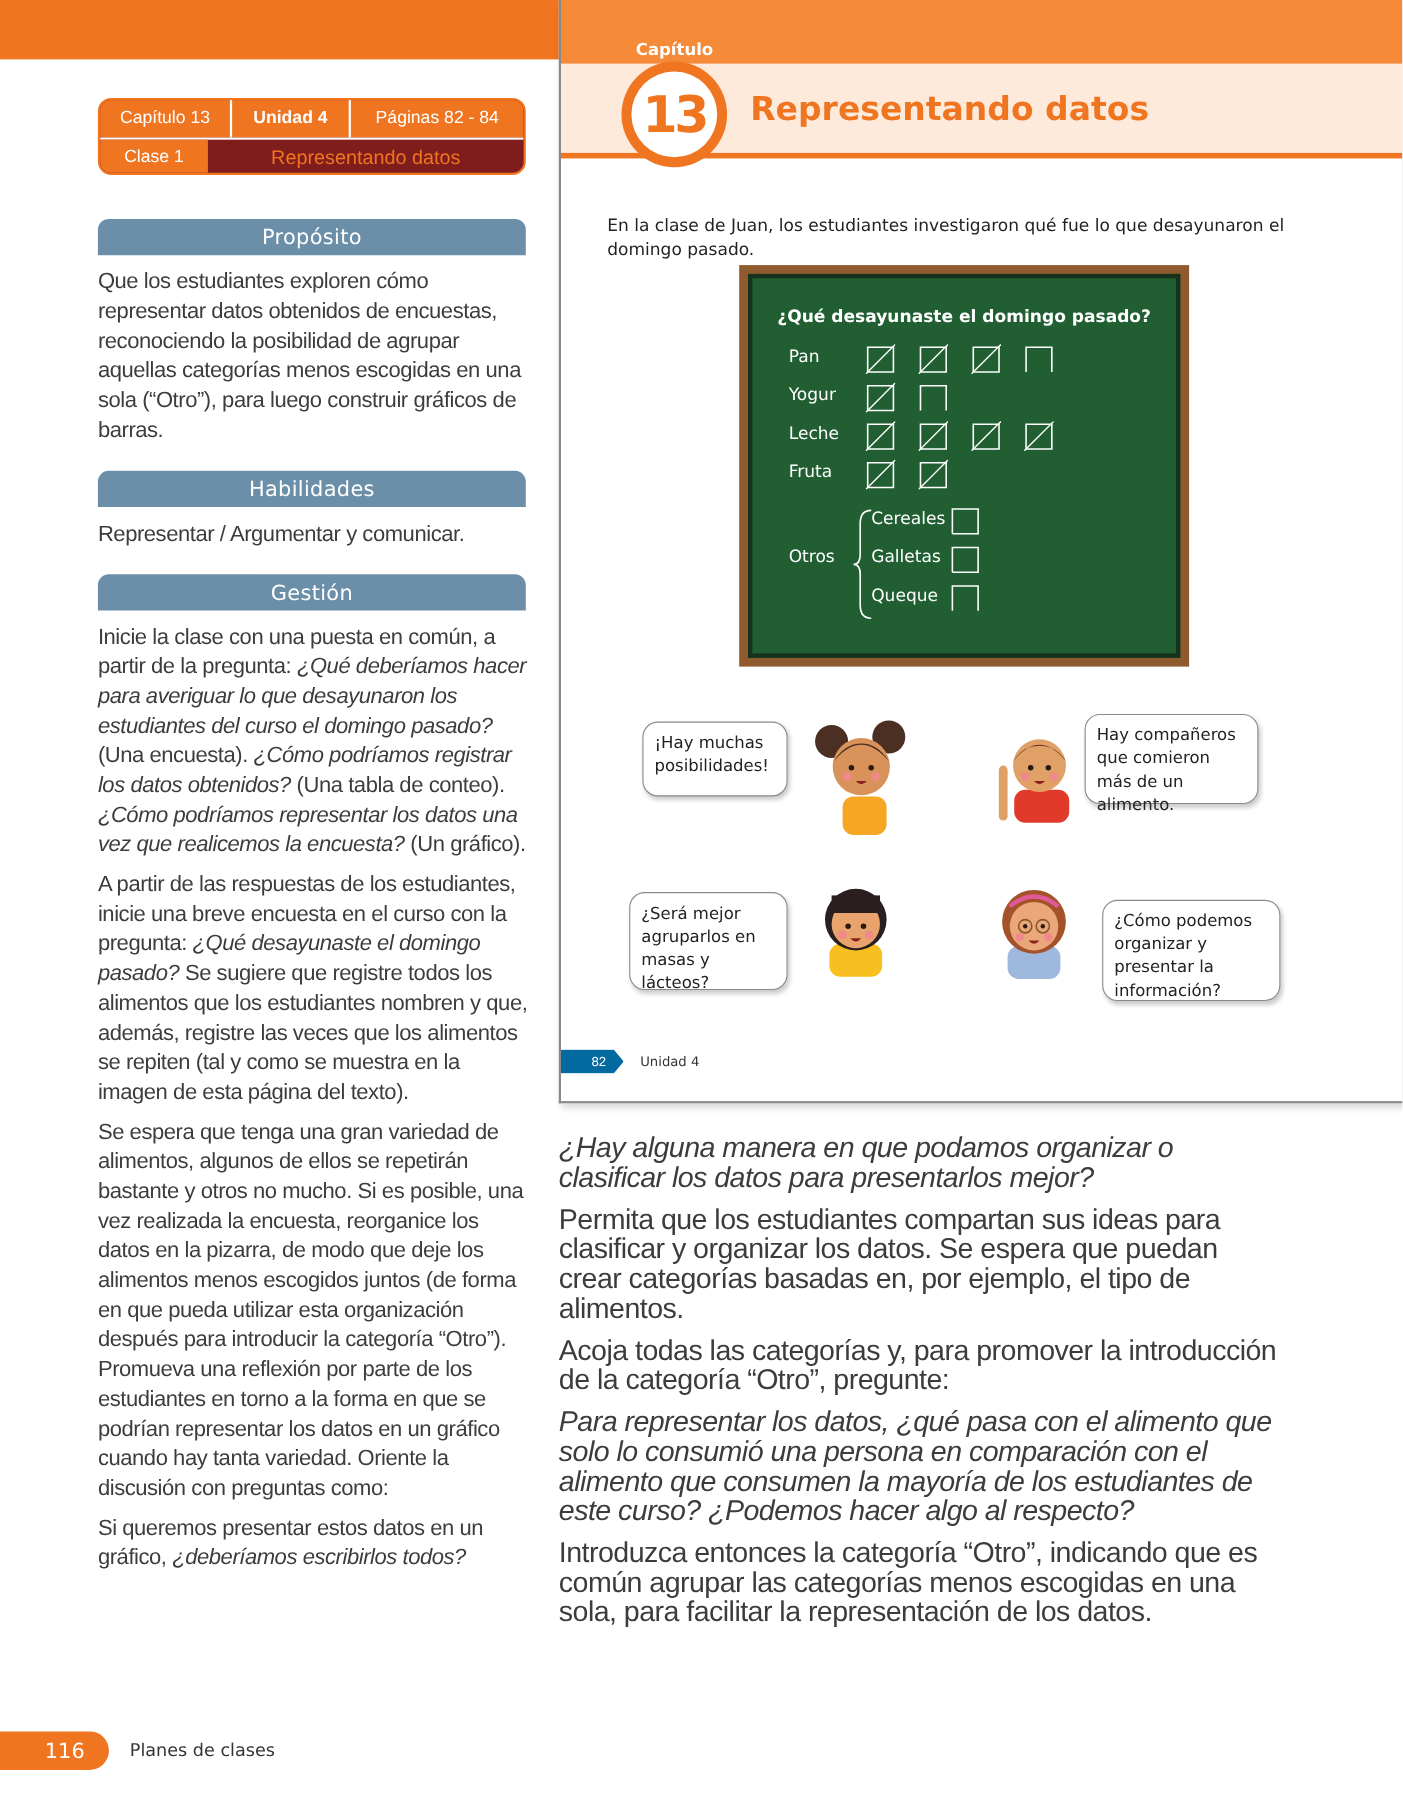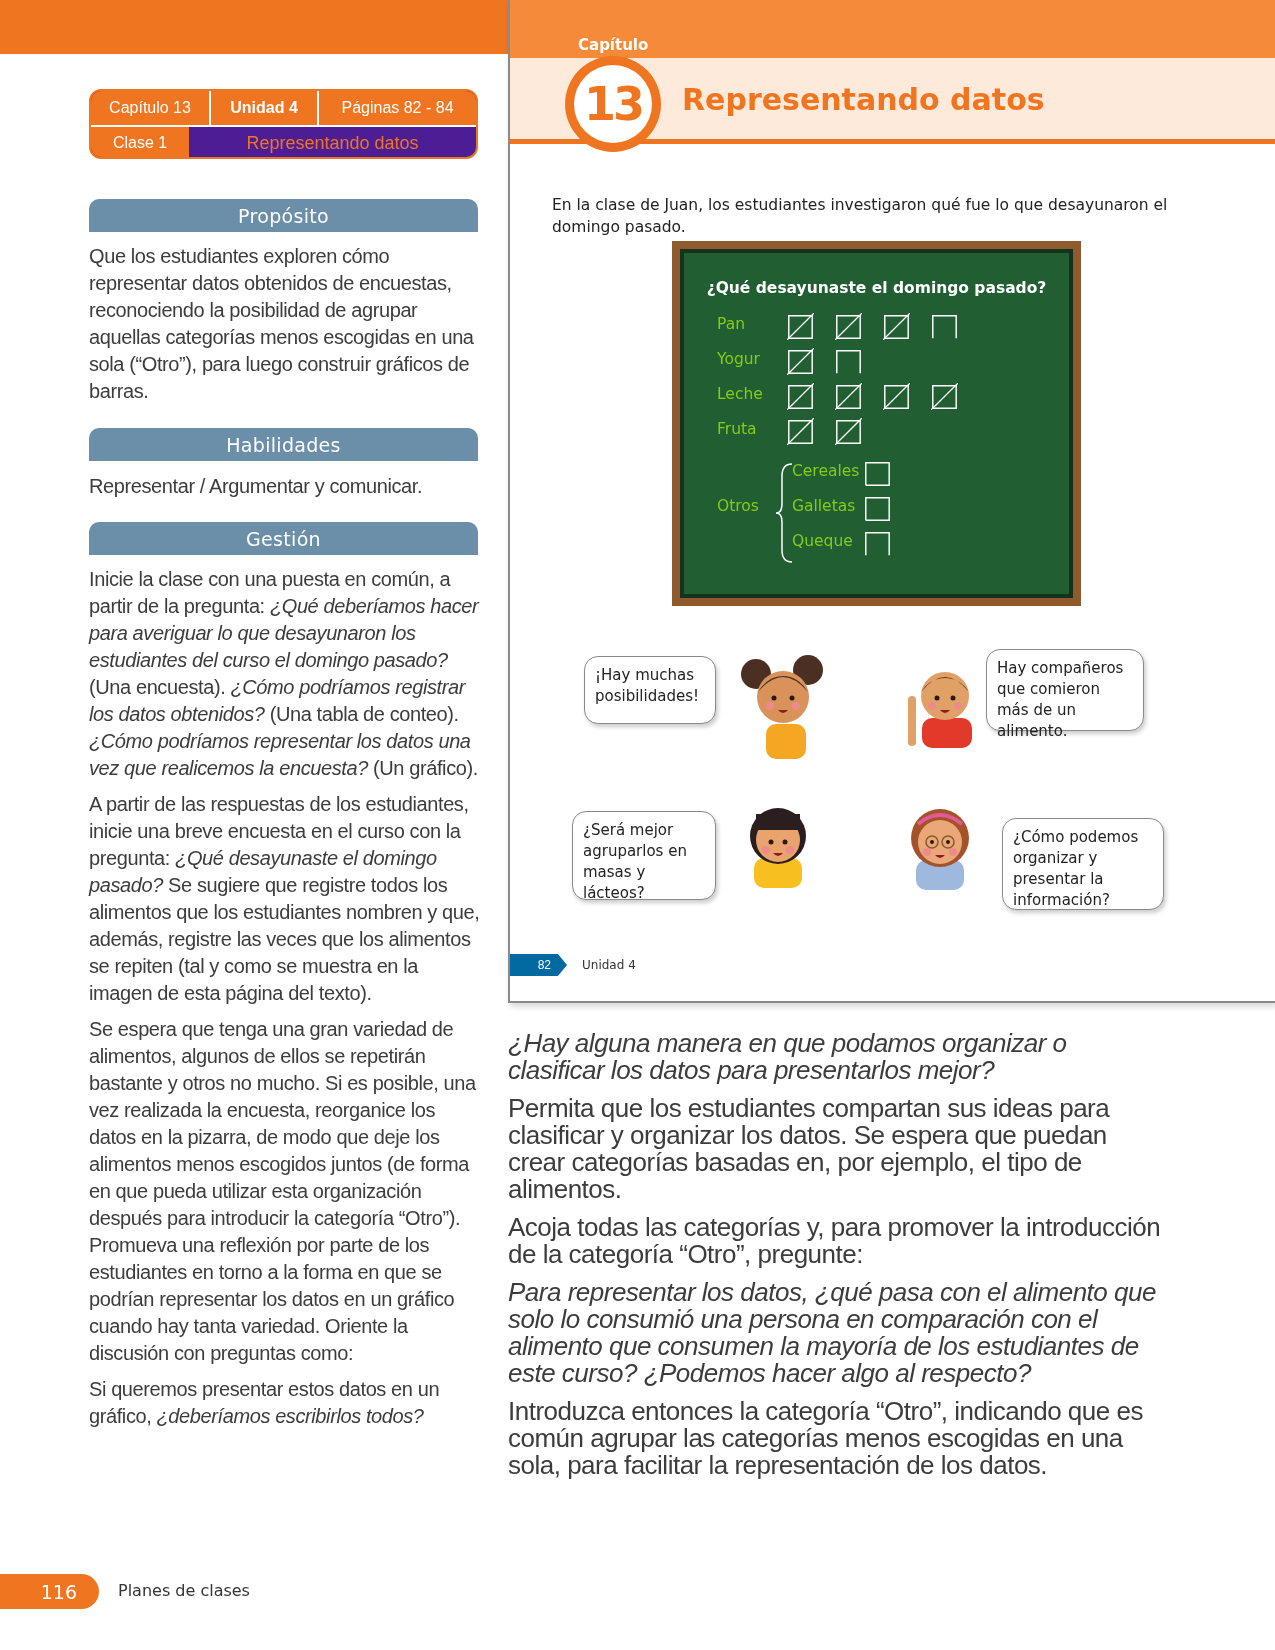--- a/index.html
+++ b/index.html
@@ -3,21 +3,21 @@
 <meta charset="utf-8">
 <style>
   * { box-sizing: border-box; margin: 0; padding: 0; }
   html, body { width: 1275px; height: 1650px; background: #ffffff; overflow: hidden; }
   body { position: relative; font-family: "DejaVu Sans", sans-serif; color: #3a3a3a; }
 
   
   .top-bar-left { position: absolute; left: 0; top: 0; width: 510px; height: 54px; background: #f07521; }
 
   
-  .info-table { position: absolute; left: 89px; top: 89px; width: 389px; height: 70px; border: 2px solid #f07521; border-radius: 12px; overflow: hidden; background: #4c1d95; }
+  .info-table { position: absolute; left: 89px; top: 89px; width: 389px; height: 70px; border: 2px solid #f07521; border-radius: 12px; overflow: hidden; background: #7f1d1d; }
   .info-row1 { display: flex; height: 34px; background: #f07521; color: #fff; font-family: "Liberation Sans", sans-serif; font-size: 16px; align-items: center; }
   .info-row1 > div { height: 100%; display: flex; align-items: center; justify-content: center; }
   .info-cap { width: 120px; border-right: 2px solid #fff; }
   .info-unit { width: 108px; border-right: 2px solid #fff; font-weight: bold; }
   .info-pages { flex: 1; }
   .info-row2 { display: flex; height: 34px; align-items: center; font-family: "Liberation Sans", sans-serif; font-size: 18px; border-top: 2px solid #fff; }
   .info-class { width: 98px; height: 100%; background: #f07521; color: #fff; display: flex; align-items: center; justify-content: center; font-size: 16px; }
   .info-title { flex: 1; text-align: center; color: #f07521; }
 
   
@@ -34,21 +34,21 @@
   .book-titleband { position: absolute; left: 0; top: 58px; width: 100%; height: 86px; background: #fdeadb; border-bottom: 5px solid #f07521; }
   .book-chapter-circle { position: absolute; left: 55px; top: 56px; width: 96px; height: 96px; border-radius: 50%; background: #f07521; display: flex; align-items: center; justify-content: center; }
   .book-chapter-inner { width: 78px; height: 78px; border-radius: 50%; background: #fff; display: flex; align-items: center; justify-content: center; color: #f07521; font-family: "DejaVu Sans", sans-serif; font-weight: bold; font-size: 46px; letter-spacing: -3px; }
   .book-title { position: absolute; left: 172px; top: 82px; color: #f07521; font-family: "DejaVu Sans", sans-serif; font-weight: bold; font-size: 30px; }
   .book-intro { position: absolute; left: 42px; top: 180px; width: 620px; font-family: "DejaVu Sans", sans-serif; font-size: 15.5px; line-height: 22px; color: #222; margin-top: 14px; }
 
   
   .board { position: absolute; left: 162px; top: 241px; width: 409px; height: 365px; background: #8f5a2e; padding: 8px; }
   .board-inner { position: relative; width: 100%; height: 100%; background: #215f33; border: 4px solid #14321c; }
   .board-q { position: absolute; left: 0; width: 100%; top: 26px; text-align: center; color: #fff; font-family: "DejaVu Sans", sans-serif; font-weight: bold; font-size: 15.5px; }
-  .board-label { position: absolute; color: #84cc16; font-family: "DejaVu Sans", sans-serif; font-size: 15.5px; }
+  .board-label { position: absolute; color: #ffffff; font-family: "DejaVu Sans", sans-serif; font-size: 15.5px; }
   .tally { position: absolute; width: 27px; height: 27px; }
   .brace { position: absolute; left: 90px; top: 209px; width: 20px; height: 102px; }
 
   
   .bubble { position: absolute; background: #fff; border: 1.5px solid #8a8a8a; border-radius: 14px; box-shadow: 2px 3px 4px rgba(0,0,0,0.2); font-family: "DejaVu Sans", sans-serif; font-size: 15px; line-height: 21px; color: #222; padding: 8px 10px; }
   .kid { position: absolute; }
 
   .book-footer-tag { position: absolute; left: 0; top: 954px; width: 57px; height: 22px; background: #0369a1; clip-path: polygon(0 0, 84% 0, 100% 50%, 84% 100%, 0 100%); color: #fff; font-family: "Liberation Sans", sans-serif; font-size: 12px; display: flex; align-items: center; justify-content: flex-end; padding-right: 16px; }
   .book-footer-label { position: absolute; left: 72px; top: 958px; font-family: "DejaVu Sans", sans-serif; font-size: 12px; color: #333; }
 

